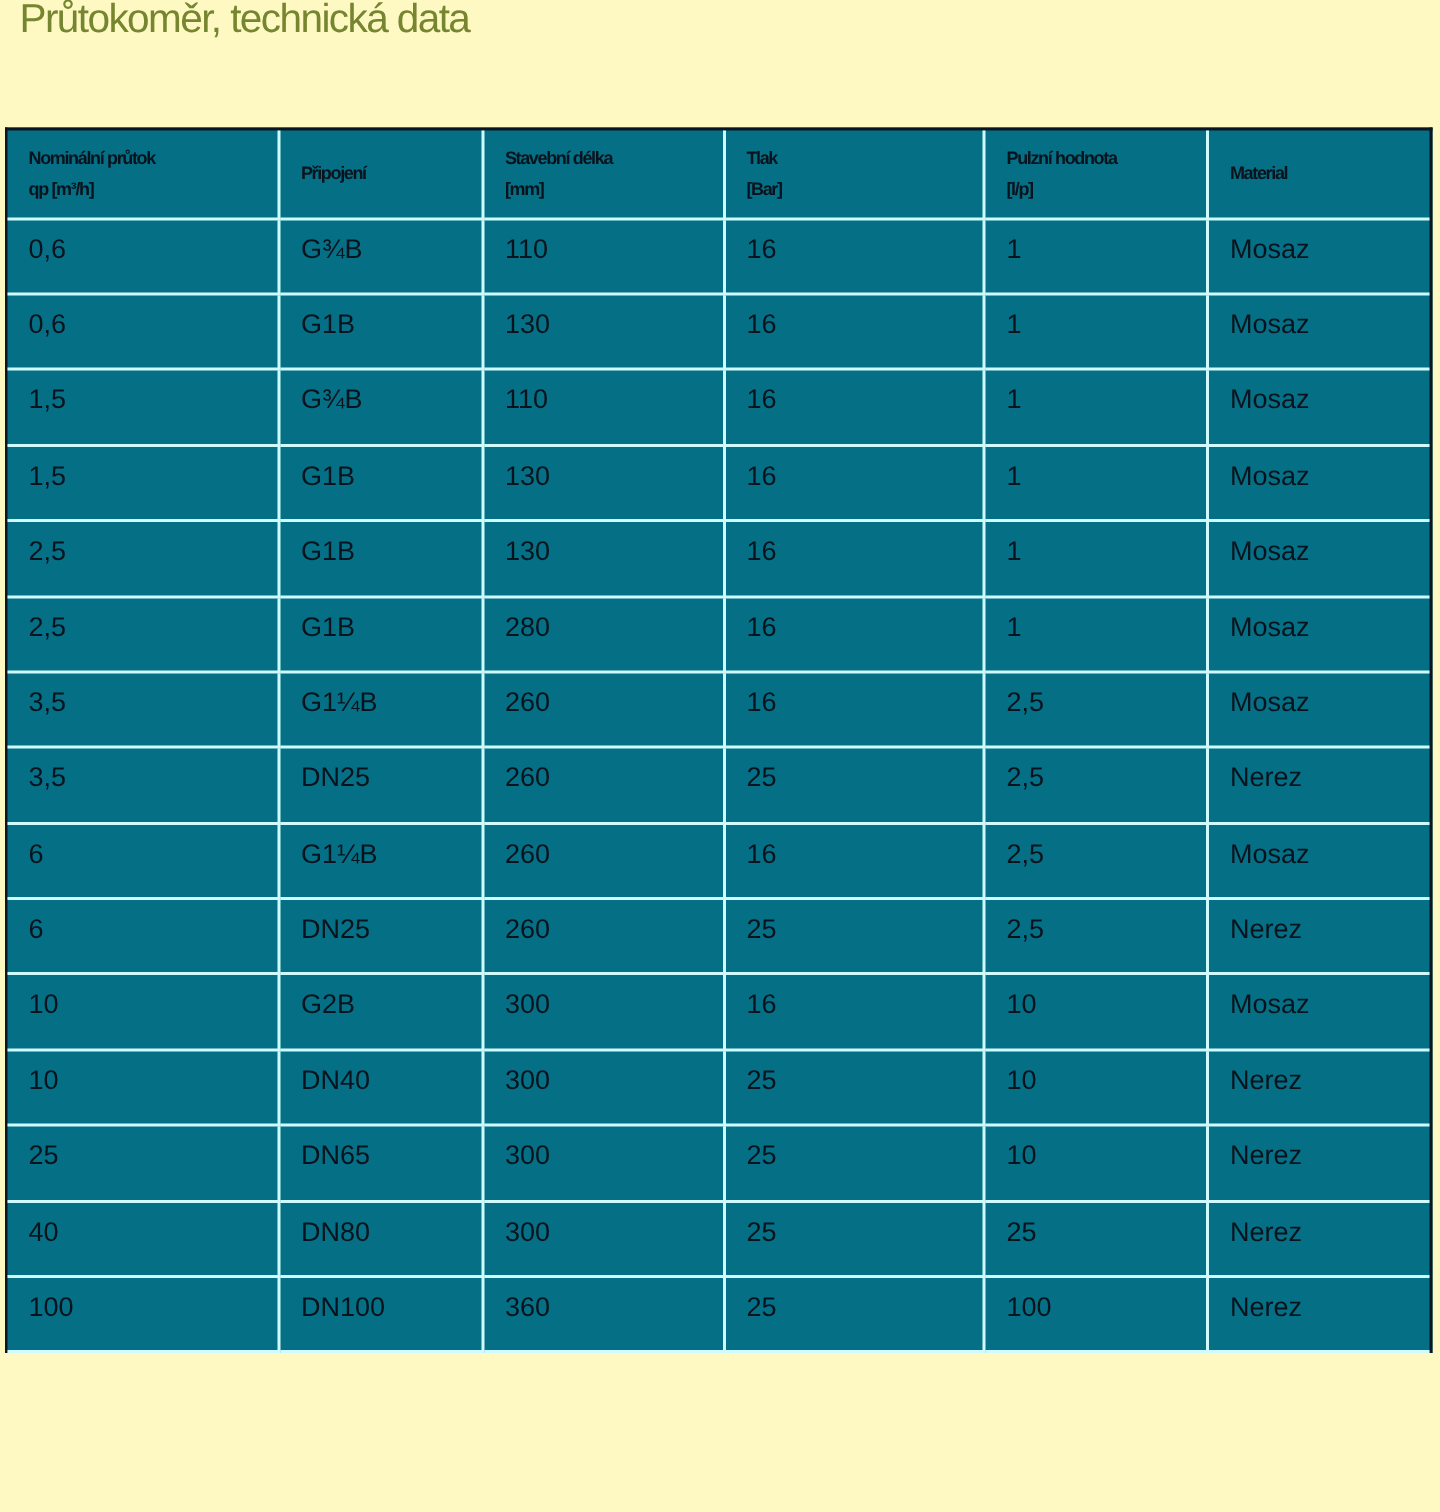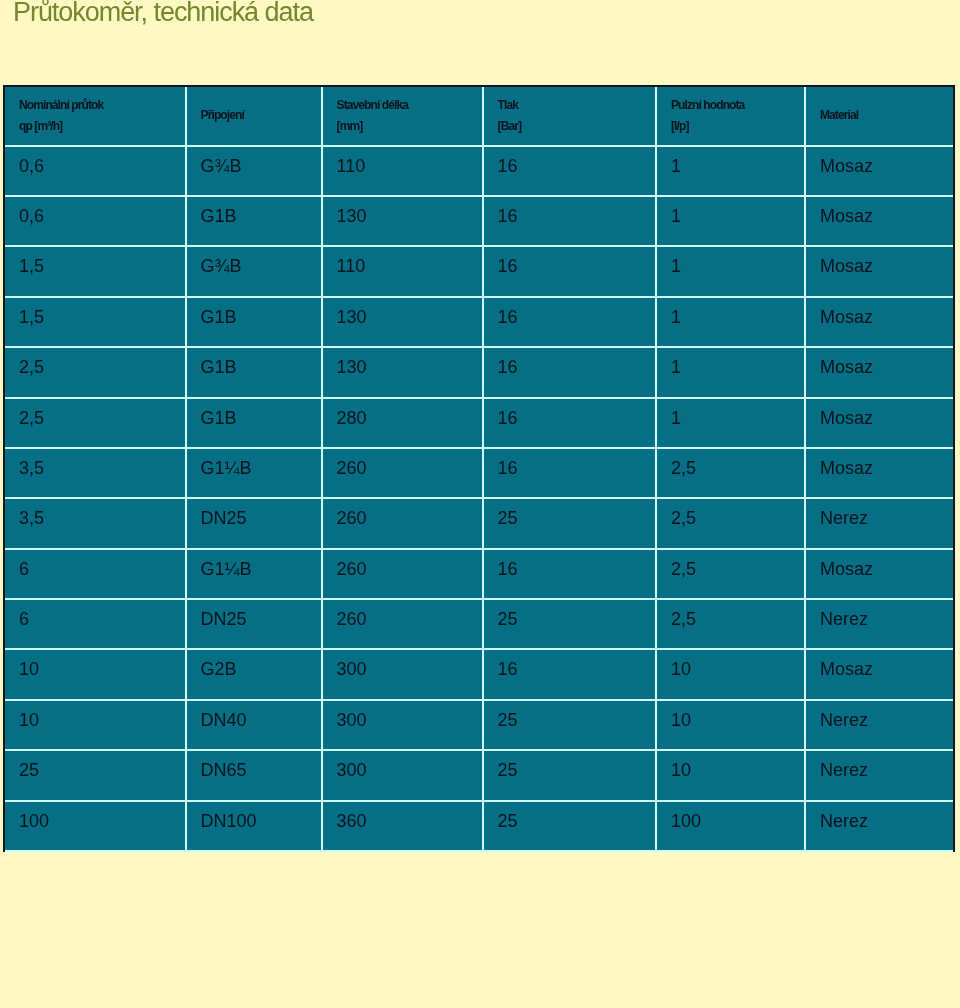--- a/index.html
+++ b/index.html
@@ -183,20 +183,28 @@
           </tr>
           <tr>
             <td>25</td>
             <td>DN65</td>
             <td>300</td>
             <td>25</td>
             <td>10</td>
             <td>Nerez</td>
           </tr>
           <tr>
+            <td>40</td>
+            <td>DN80</td>
+            <td>300</td>
+            <td>25</td>
+            <td>25</td>
+            <td>Nerez</td>
+          </tr>
+          <tr>
             <td>100</td>
             <td>DN100</td>
             <td>360</td>
             <td>25</td>
             <td>100</td>
             <td>Nerez</td>
           </tr>
         </tbody>
     </table>
   </div>

